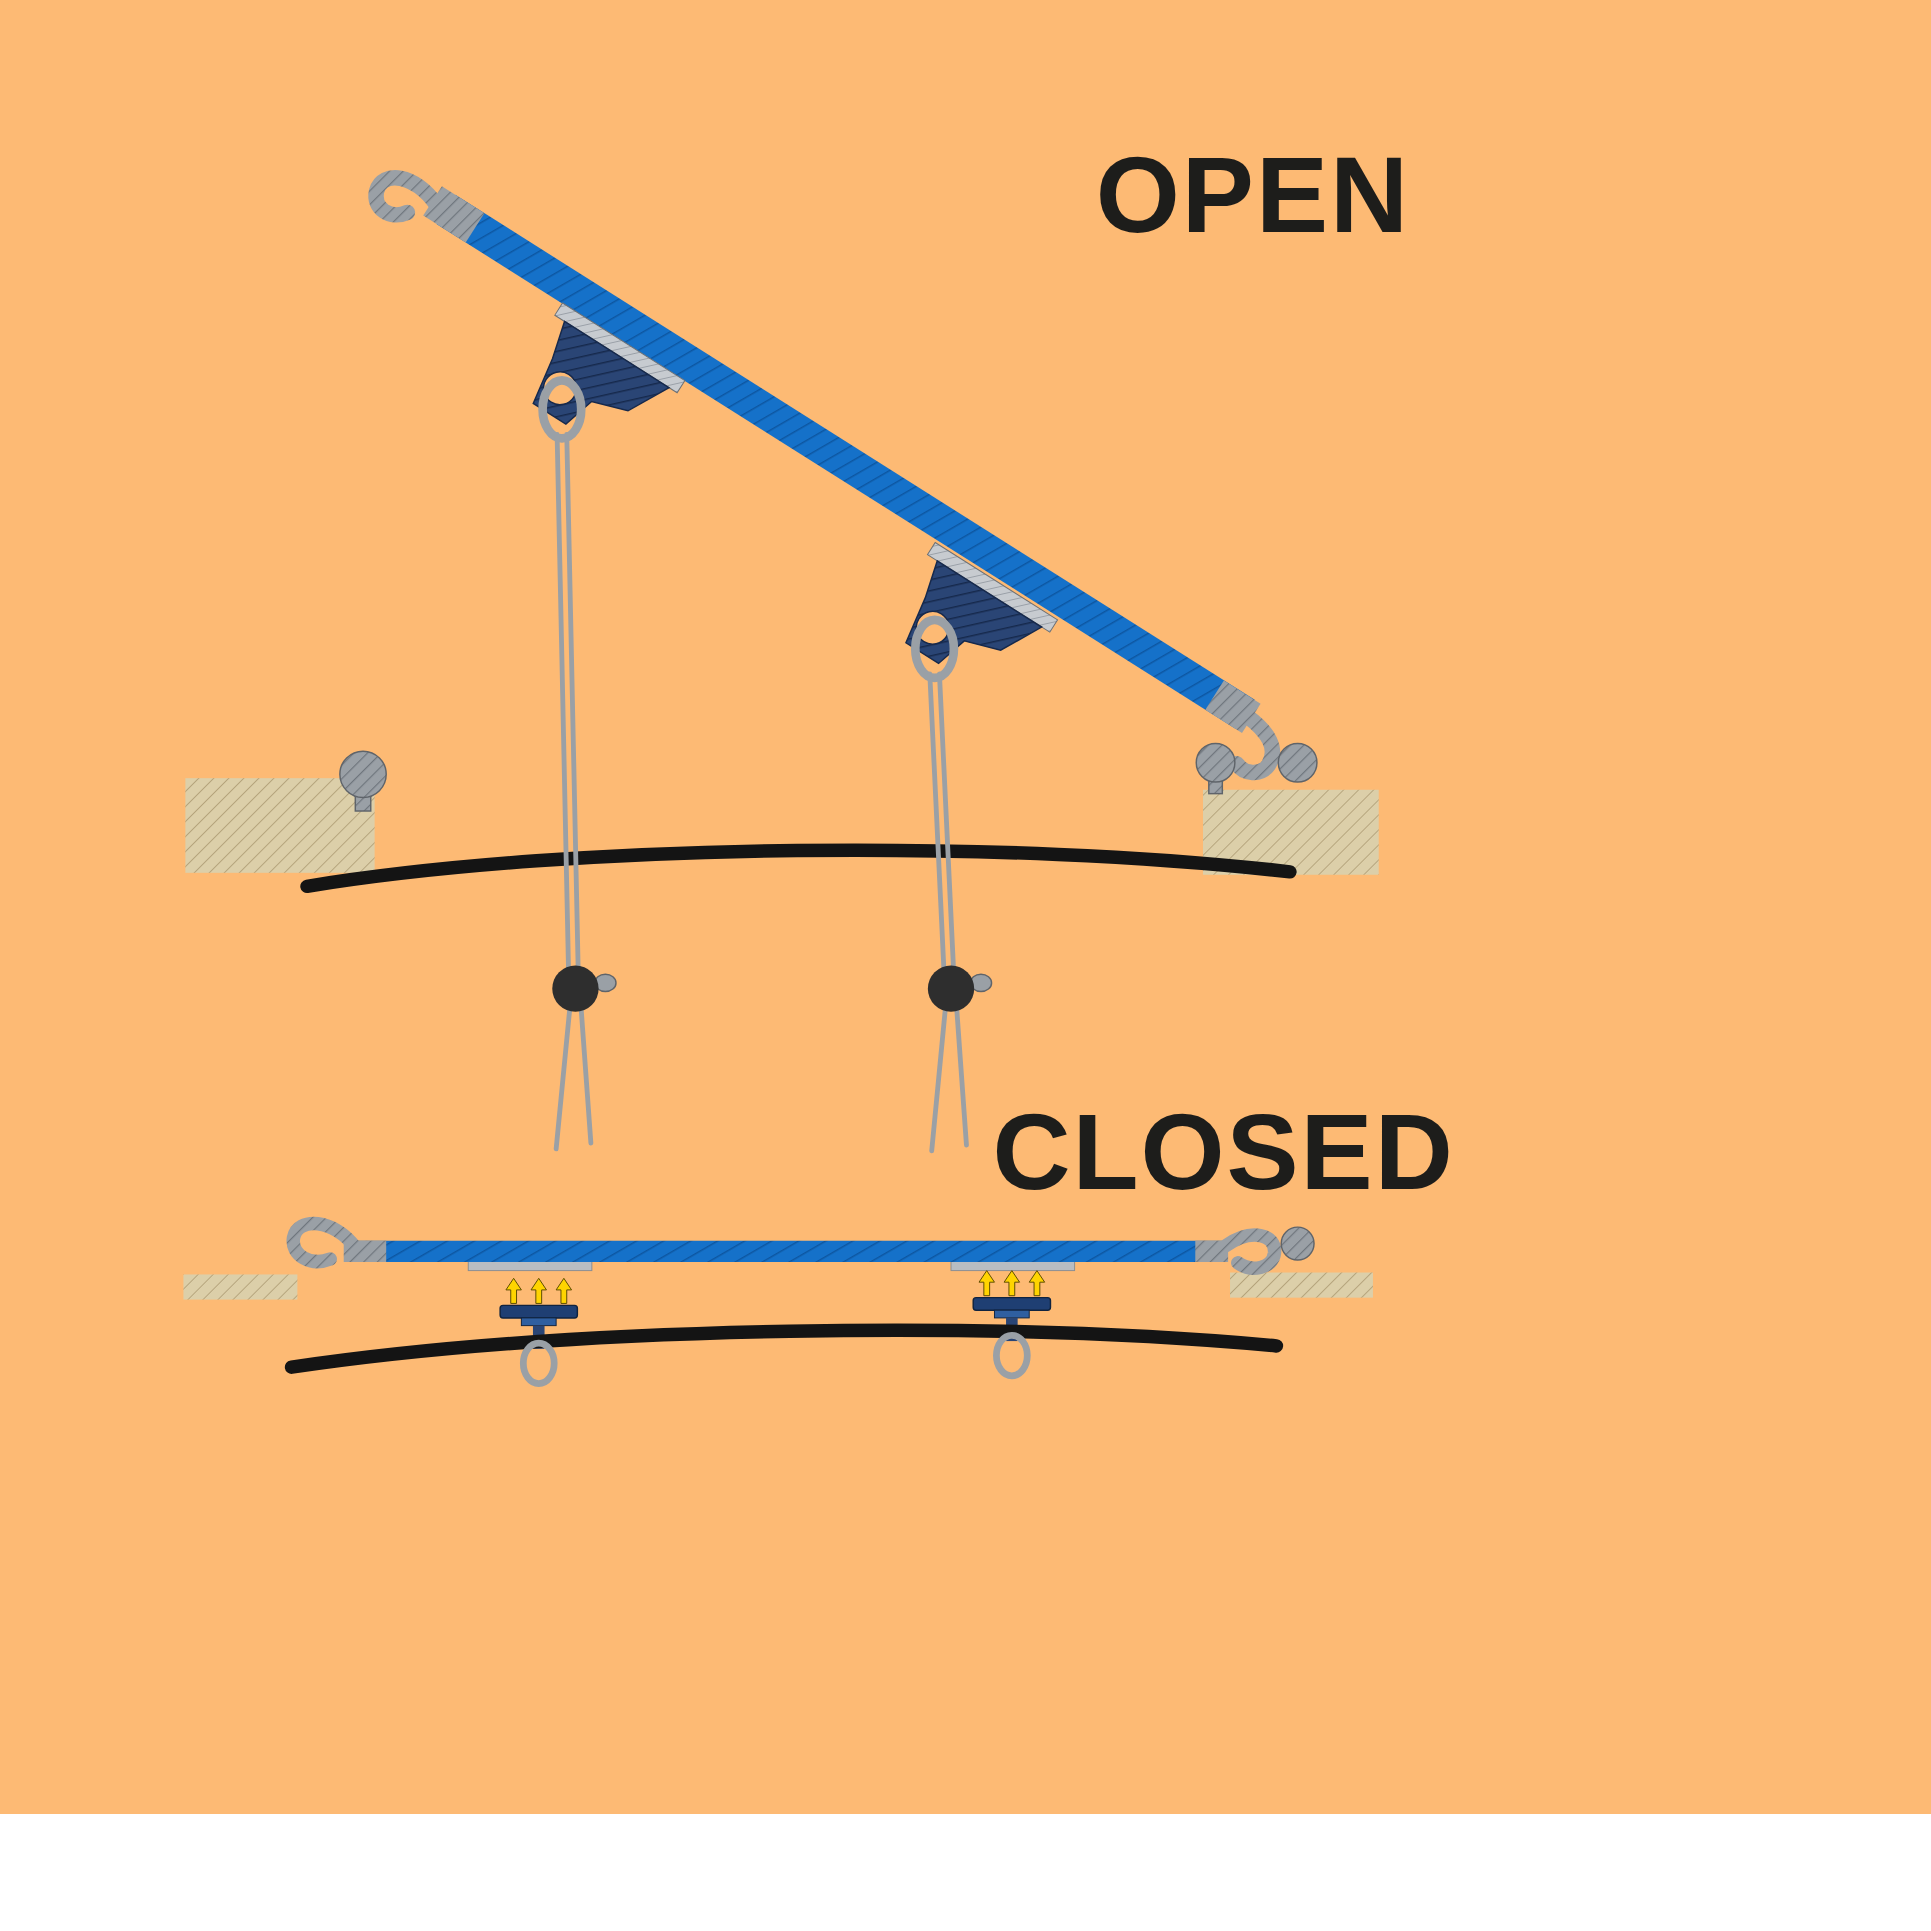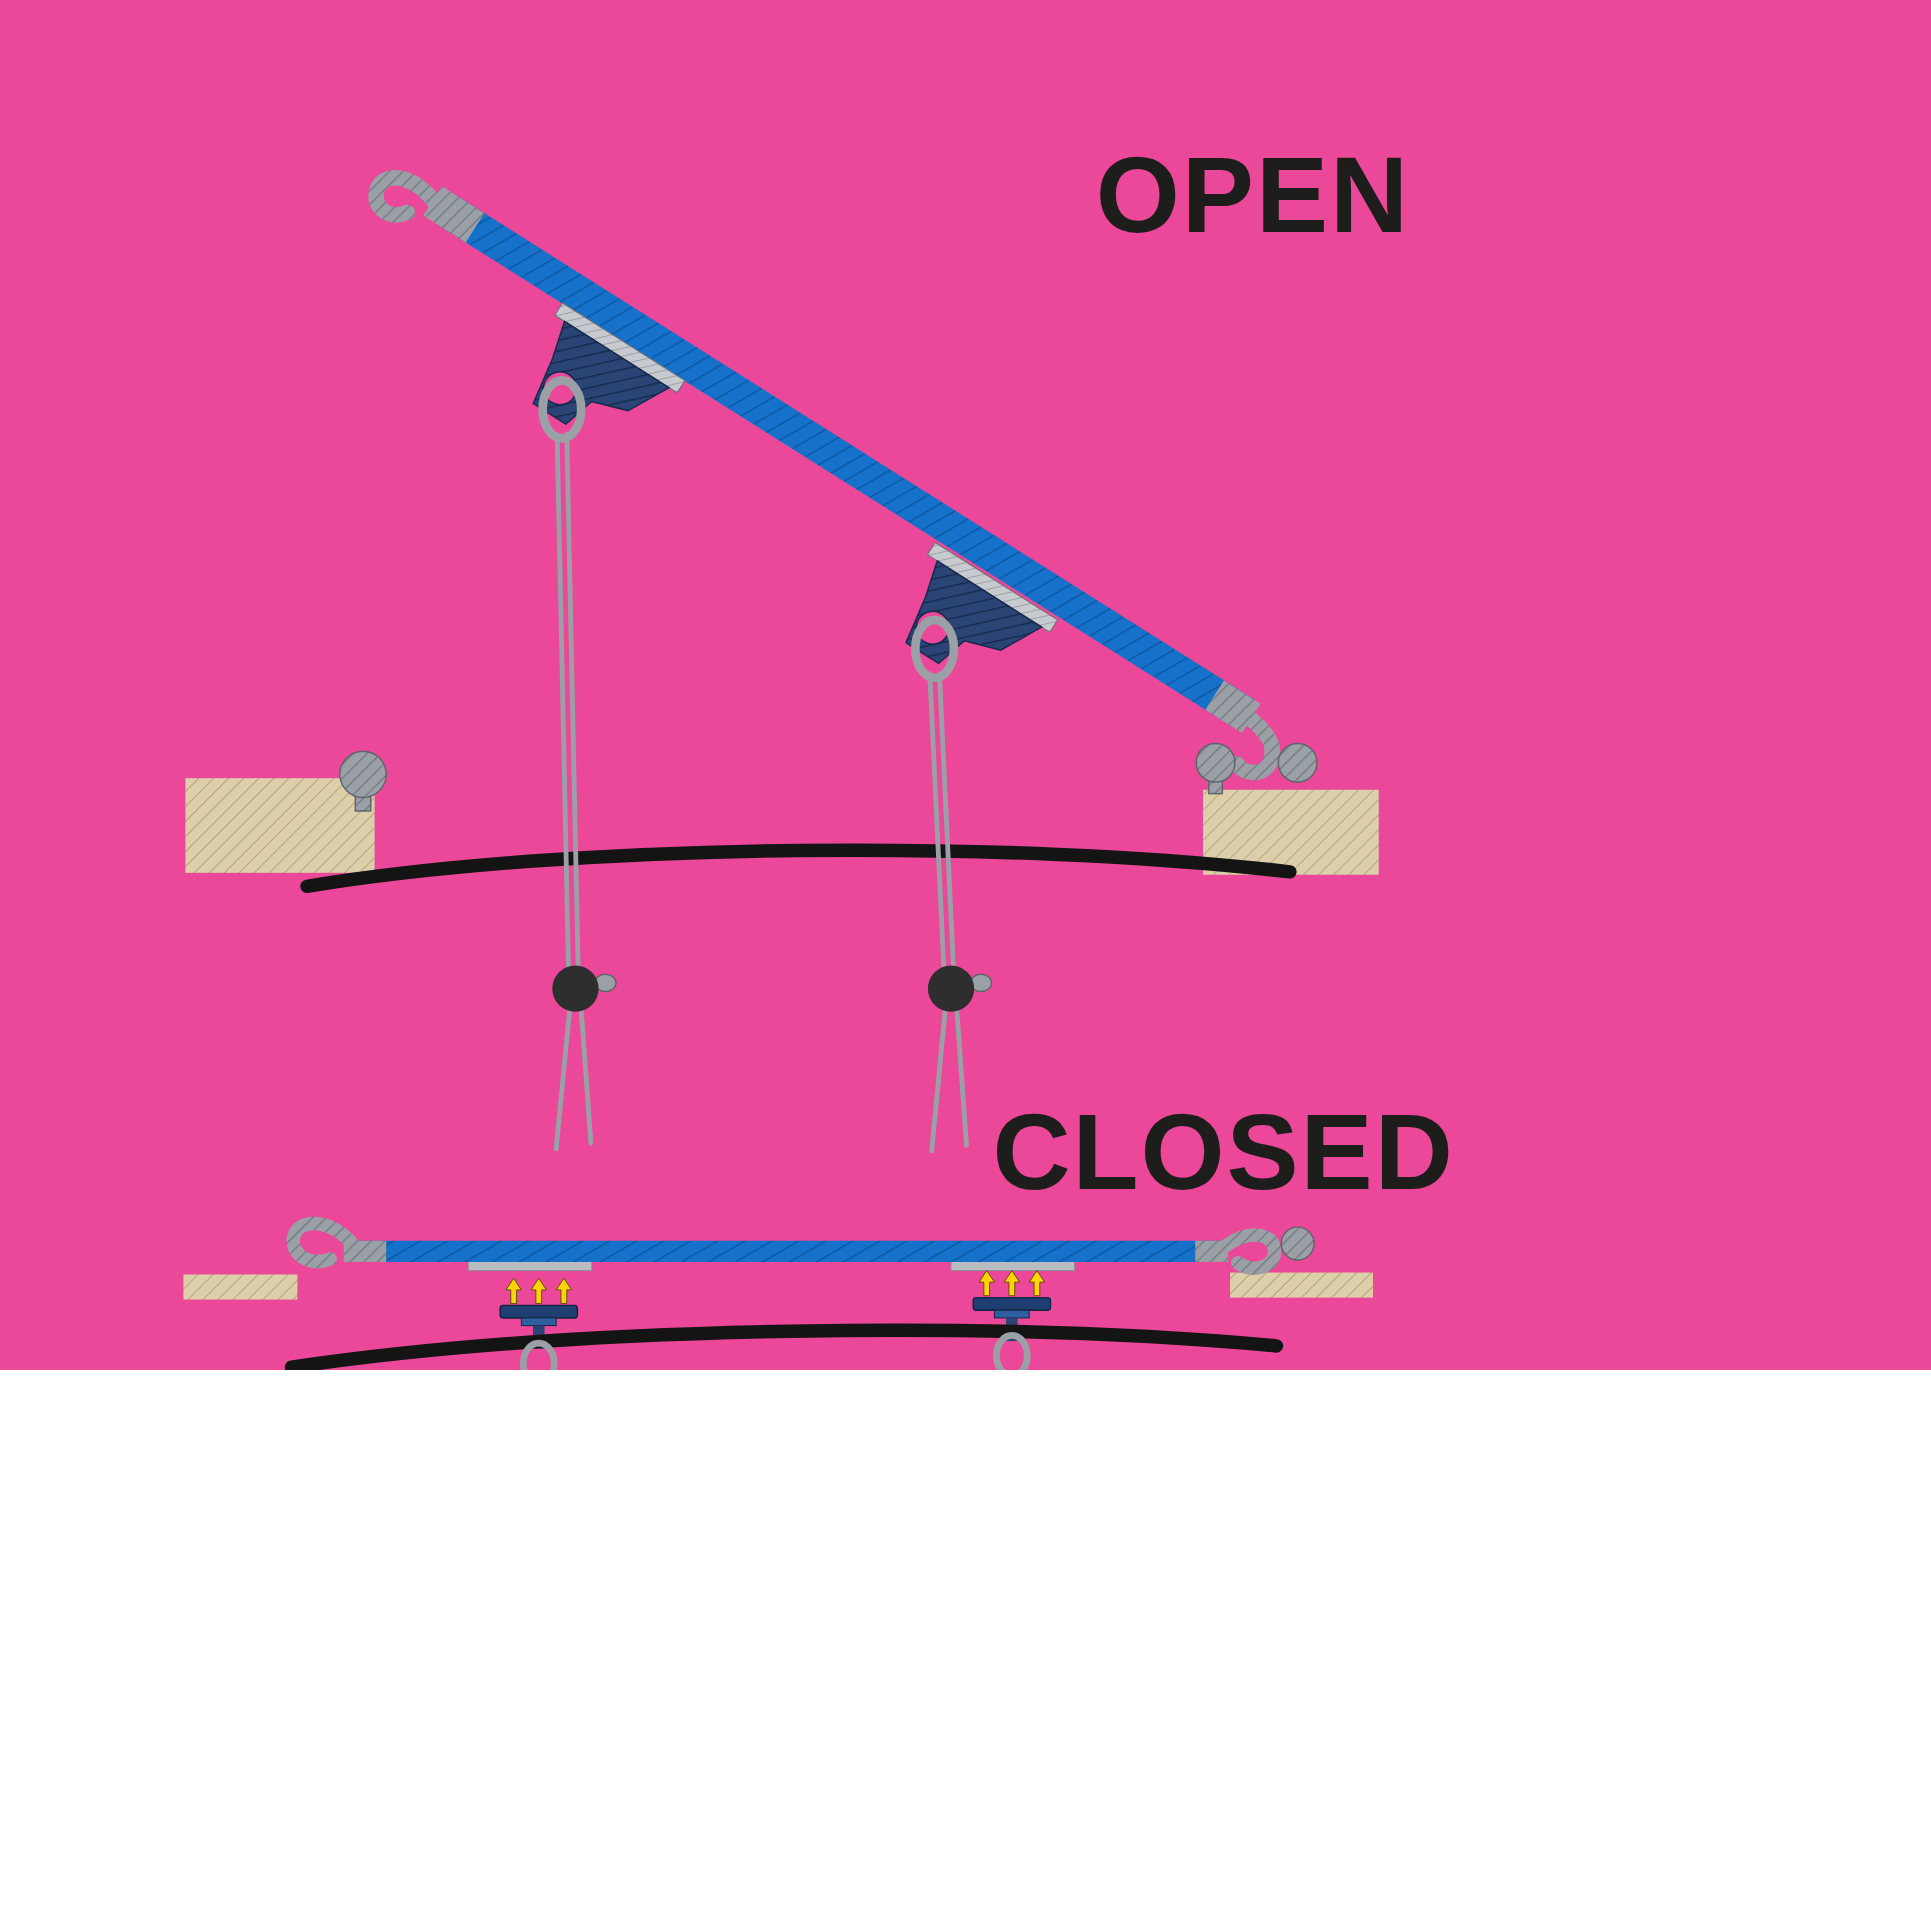--- a/index.html
+++ b/index.html
@@ -1,16 +1,16 @@
 <!DOCTYPE html>
 <html><head>
 <meta charset="utf-8">
 <style>
   html,body{margin:0;padding:0;background:#ffffff;}
-  .stage{position:relative;width:1931px;height:1370px;background:#ec4899;overflow:hidden;
+  .stage{position:relative;width:1931px;height:1814px;background:#fdba74;overflow:hidden;
          font-family:"Liberation Sans", sans-serif;}
   svg text{font-family:"Liberation Sans", sans-serif;font-weight:bold;letter-spacing:2px;}
 </style>
 </head>
 <body>
 
 <div class="stage">
 <svg width="1931" height="1931" viewBox="0 0 2000 2000" xmlns="http://www.w3.org/2000/svg">
   <defs>
     <pattern id="pBlue" width="14" height="14" patternUnits="userSpaceOnUse" patternTransform="rotate(60)">

